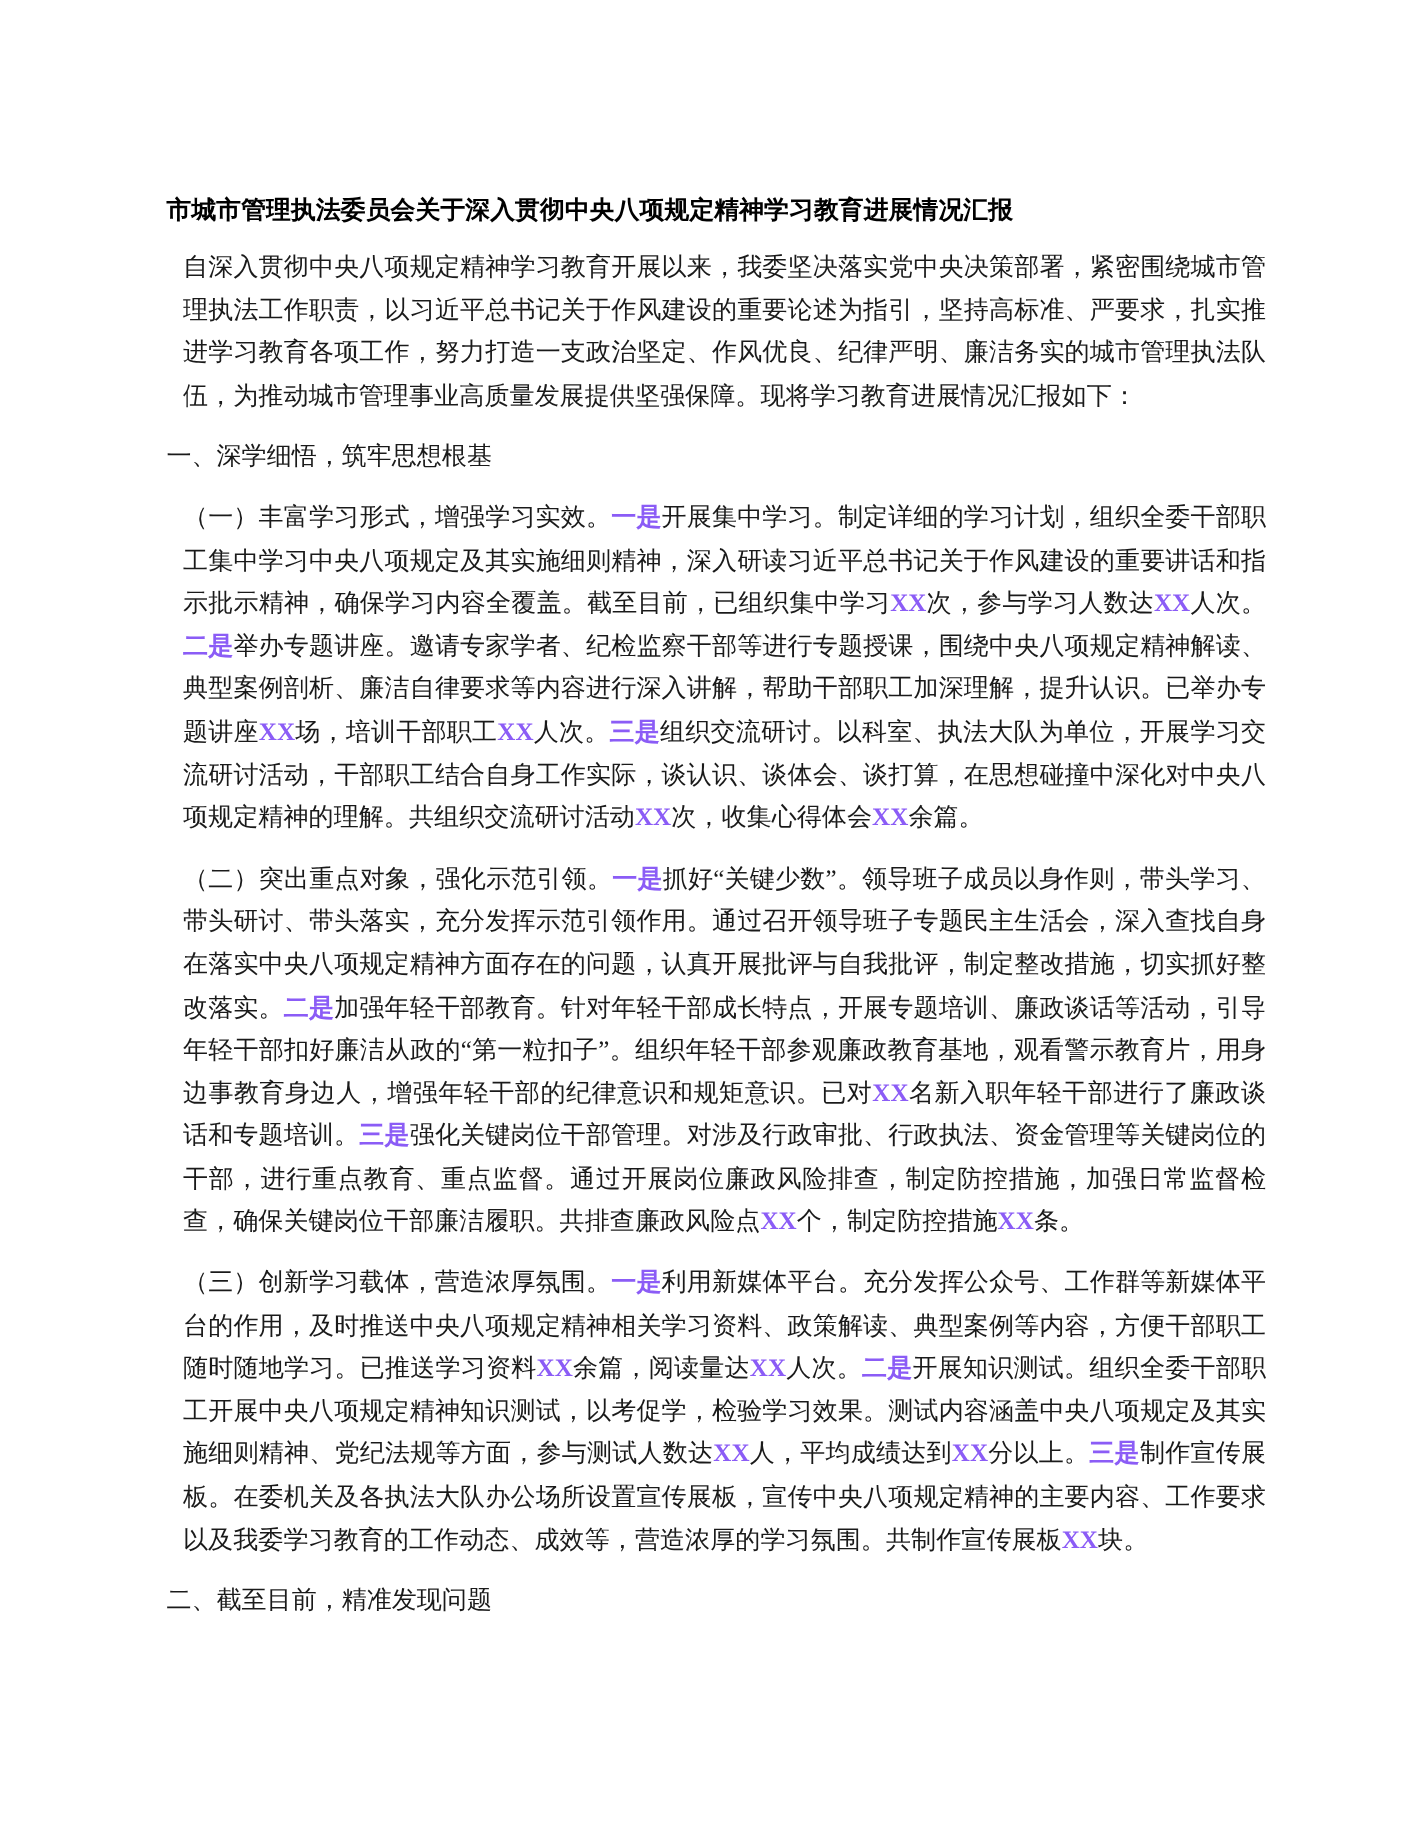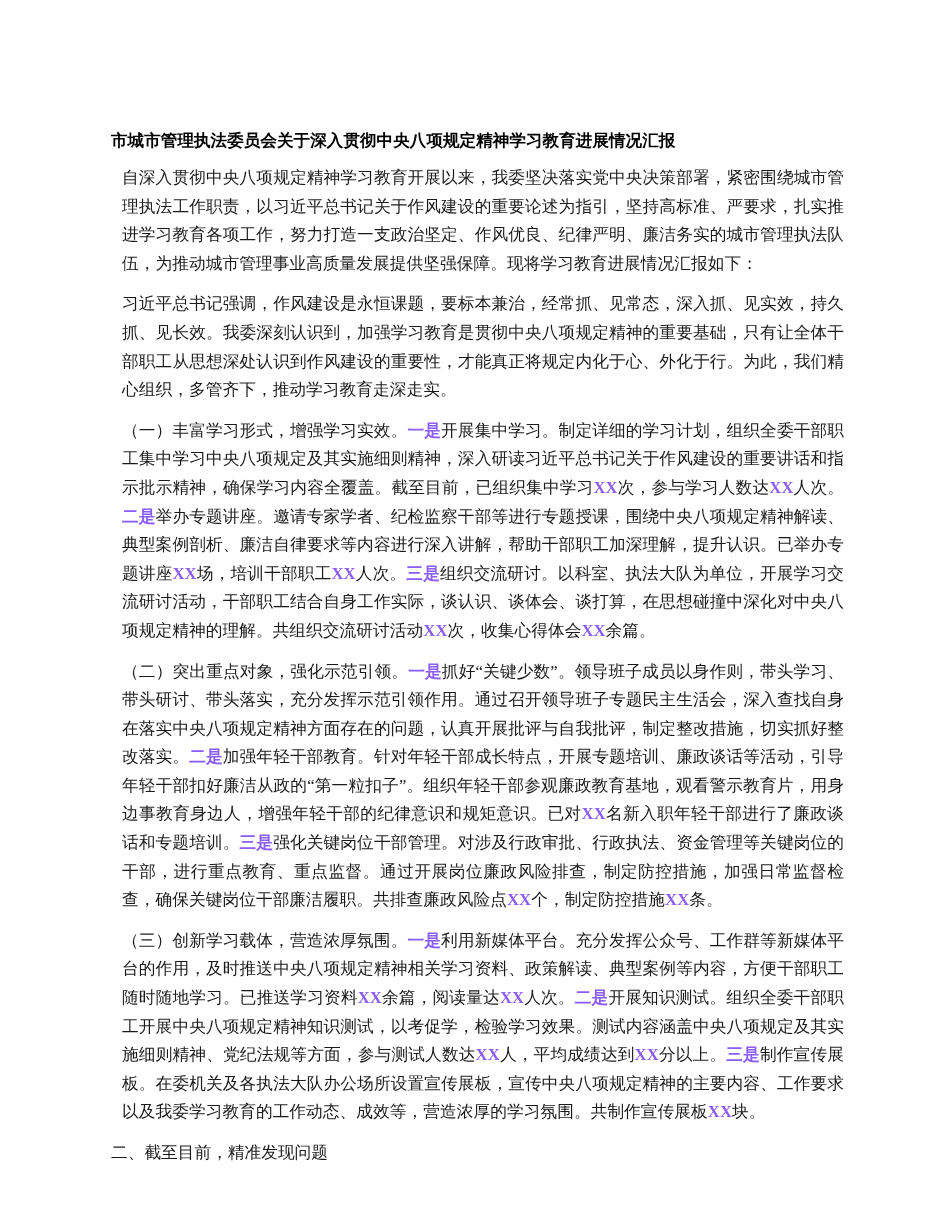--- a/index.html
+++ b/index.html
@@ -67,20 +67,20 @@
   }
 </style>
 </head>
 <body>
 
 <div class="page">
   <div class="doc-body">
     <h1 class="doc-title">市城市管理执法委员会关于深入贯彻中央八项规定精神学习教育进展情况汇报</h1>
     <div id="para-container">
         <p class="para">自深入贯彻中央八项规定精神学习教育开展以来，我委坚决落实党中央决策部署，紧密围绕城市管理执法工作职责，以习近平总书记关于作风建设的重要论述为指引，坚持高标准、严要求，扎实推进学习教育各项工作，努力打造一支政治坚定、作风优良、纪律严明、廉洁务实的城市管理执法队伍，为推动城市管理事业高质量发展提供坚强保障。现将学习教育进展情况汇报如下：</p>
-        <p class="para">习近平总书记强调，作风建设是永恒课题，要标本兼治，经常抓、见常态，深入抓、见实效，持久抓、见长效。我委深刻认识到，加强学习教育是贯彻中央八项规定精神的重要基础，只有让全体干部职工从思想深处认识到作风建设的重要性，才能真正将规定内化于心、外化于行。为此，我们精心组织，多管齐下，推动学习教育走深走实。</p>
+        <p class="heading">一、深学细悟，筑牢思想根基</p>
         <p class="para"><span>（一）丰富学习形式，增强学习实效。</span><b>一是</b><span>开展集中学习。制定详细的学习计划，组织全委干部职工集中学习中央八项规定及其实施细则精神，深入研读习近平总书记关于作风建设的重要讲话和指示批示精神，确保学习内容全覆盖。截至目前，已组织集中学习</span><b>XX</b><span>次，参与学习人数达</span><b>XX</b><span>人次。</span><b>二是</b><span>举办专题讲座。邀请专家学者、纪检监察干部等进行专题授课，围绕中央八项规定精神解读、典型案例剖析、廉洁自律要求等内容进行深入讲解，帮助干部职工加深理解，提升认识。已举办专题讲座</span><b>XX</b><span>场，培训干部职工</span><b>XX</b><span>人次。</span><b>三是</b><span>组织交流研讨。以科室、执法大队为单位，开展学习交流研讨活动，干部职工结合自身工作实际，谈认识、谈体会、谈打算，在思想碰撞中深化对中央八项规定精神的理解。共组织交流研讨活动</span><b>XX</b><span>次，收集心得体会</span><b>XX</b><span>余篇。</span></p>
         <p class="para"><span>（二）突出重点对象，强化示范引领。</span><b>一是</b><span>抓好“关键少数”。领导班子成员以身作则，带头学习、带头研讨、带头落实，充分发挥示范引领作用。通过召开领导班子专题民主生活会，深入查找自身在落实中央八项规定精神方面存在的问题，认真开展批评与自我批评，制定整改措施，切实抓好整改落实。</span><b>二是</b><span>加强年轻干部教育。针对年轻干部成长特点，开展专题培训、廉政谈话等活动，引导年轻干部扣好廉洁从政的“第一粒扣子”。组织年轻干部参观廉政教育基地，观看警示教育片，用身边事教育身边人，增强年轻干部的纪律意识和规矩意识。已对</span><b>XX</b><span>名新入职年轻干部进行了廉政谈话和专题培训。</span><b>三是</b><span>强化关键岗位干部管理。对涉及行政审批、行政执法、资金管理等关键岗位的干部，进行重点教育、重点监督。通过开展岗位廉政风险排查，制定防控措施，加强日常监督检查，确保关键岗位干部廉洁履职。共排查廉政风险点</span><b>XX</b><span>个，制定防控措施</span><b>XX</b><span>条。</span></p>
         <p class="para"><span>（三）创新学习载体，营造浓厚氛围。</span><b>一是</b><span>利用新媒体平台。充分发挥公众号、工作群等新媒体平台的作用，及时推送中央八项规定精神相关学习资料、政策解读、典型案例等内容，方便干部职工随时随地学习。已推送学习资料</span><b>XX</b><span>余篇，阅读量达</span><b>XX</b><span>人次。</span><b>二是</b><span>开展知识测试。组织全委干部职工开展中央八项规定精神知识测试，以考促学，检验学习效果。测试内容涵盖中央八项规定及其实施细则精神、党纪法规等方面，参与测试人数达</span><b>XX</b><span>人，平均成绩达到</span><b>XX</b><span>分以上。</span><b>三是</b><span>制作宣传展板。在委机关及各执法大队办公场所设置宣传展板，宣传中央八项规定精神的主要内容、工作要求以及我委学习教育的工作动态、成效等，营造浓厚的学习氛围。共制作宣传展板</span><b>XX</b><span>块。</span></p>
         <p class="heading">二、截至目前，精准发现问题</p>
       </div>
   </div>
 </div>
 
 </body></html>

